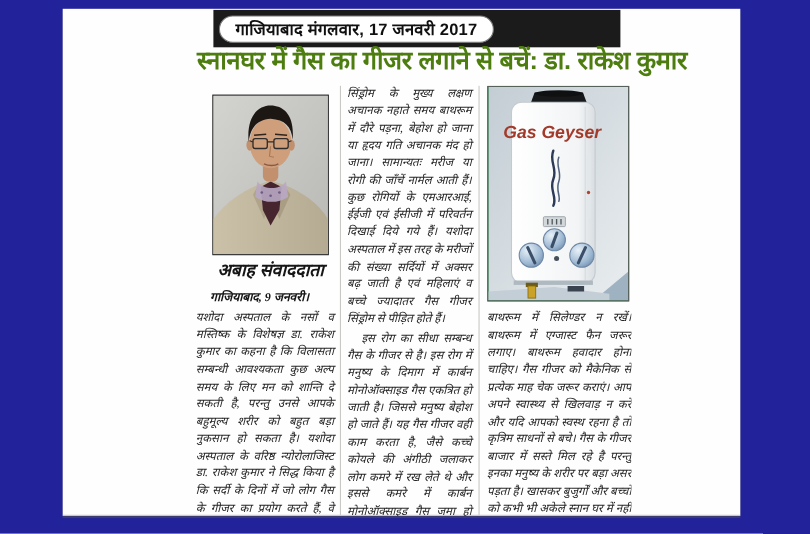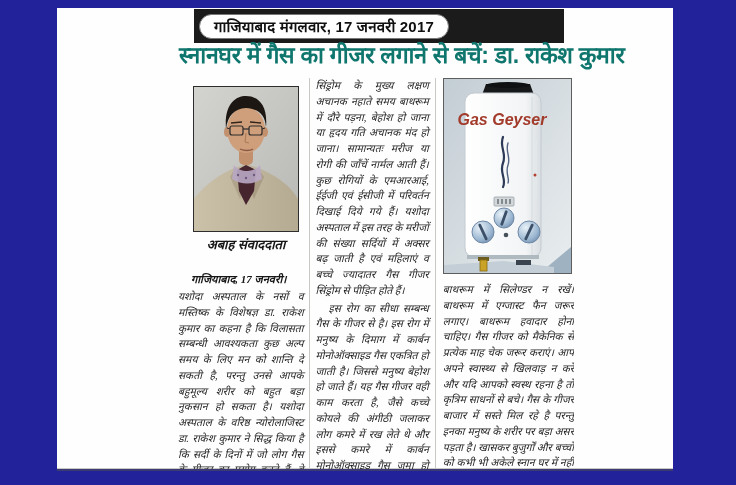--- a/index.html
+++ b/index.html
@@ -25,21 +25,21 @@
     padding:0 14px;white-space:nowrap;
   }
   .date-pill span{
     font-family:"Liberation Sans","DejaVu Sans",sans-serif;
     font-weight:700;font-size:15px;color:#101010;letter-spacing:.2px;
   }
   
   .headline{
     position:absolute;left:122px;top:34px;width:492px;margin:0;
     font-family:"Liberation Sans","DejaVu Sans",sans-serif;
-    font-weight:700;font-size:23px;line-height:1.2;color:#0f766e;
+    font-weight:700;font-size:23px;line-height:1.2;color:#4d7c0f;
     white-space:nowrap;letter-spacing:-.3px;
   }
   
   .article{
     position:absolute;left:121px;top:70px;width:396px;height:396px;
     display:flex;align-items:stretch;
   }
   .col{overflow:hidden;font-size:10.5px;line-height:1.5;color:#262626;font-style:italic;}
   .col p{margin:0 0 2px 0;text-align:justify;}
   .col .indent{text-indent:13px;}
@@ -47,22 +47,22 @@
   .col2{width:120px;border-left:1px solid #c8c8c4;padding:0 6px;}
   .col3{width:139px;border-left:1px solid #c8c8c4;padding-left:7px;}
   
   .portrait-frame{
     margin:8px 0 2px 15px;width:104px;height:144px;
     border:1px solid #2d2d2d;background:#c9c9c5;
   }
   .portrait-frame svg{display:block;}
   .byline{
     font-family:"Liberation Sans","DejaVu Sans",sans-serif;
-    font-weight:700;font-size:13px;color:#161616;text-align:center;
-    margin:3px 0 16px 10px;width:116px;
+    font-weight:700;font-size:16px;color:#161616;text-align:center;
+    margin:3px 0 4px 10px;width:116px;
   }
   .dateline{
     font-weight:700;font-size:11px;color:#161616;text-indent:13px;
     margin:1px 0 0 0;
   }
   
   .geyser-frame{
     width:127px;height:194px;border:1px solid #5e5e5e;margin:0 0 8px 0;
     background:#15803d;
   }
@@ -129,21 +129,21 @@
             <line x1="36" y1="42" x2="33" y2="41" stroke="#2c2c2c" stroke-width="1"></line>
             <line x1="68" y1="42" x2="71" y2="41" stroke="#2c2c2c" stroke-width="1"></line>
 
             <line x1="37" y1="36" x2="48" y2="35" stroke="#30241c" stroke-width="1.4"></line>
             <line x1="56" y1="35" x2="67" y2="36" stroke="#30241c" stroke-width="1.4"></line>
             <path d="M52,46 L51,55 L55,56" fill="none" stroke="#a87854" stroke-width="1"></path>
             <path d="M46,62 C50,64 56,64 59,62" fill="none" stroke="#8c5a44" stroke-width="1.3"></path>
           </svg>
         </figure>
         <div class="byline">अबाह संवाददाता</div>
-        <p class="dateline">गाजियाबाद, 17 जनवरी।</p>
+        <p class="dateline">गाजियाबाद, 9 जनवरी।</p>
         <p>यशोदा अस्पताल के नसों व मस्तिष्क के विशेषज्ञ डा. राकेश कुमार का कहना है कि विलासता सम्बन्धी आवश्यकता कुछ अल्प समय के लिए मन को शान्ति दे सकती है, परन्तु उनसे आपके बहुमूल्य शरीर को बहुत बड़ा नुकसान हो सकता है। यशोदा अस्पताल के वरिष्ठ न्योरोलाजिस्ट डा. राकेश कुमार ने सिद्ध किया है कि सर्दी के दिनों में जो लोग गैस के गीजर का प्रयोग करते हैं, वे लोग अक्सर बेहोश हो जाते हैं।</p>
 
       </div>
 
       <div class="col col2">
         <p>सिंड्रोम के मुख्य लक्षण अचानक नहाते समय बाथरूम में दौरे पड़ना, बेहोश हो जाना या हृदय गति अचानक मंद हो जाना। सामान्यतः मरीज या रोगी की जाँचें नार्मल आती हैं। कुछ रोगियों के एमआरआई, ईईजी एवं ईसीजी में परिवर्तन दिखाई दिये गये हैं। यशोदा अस्पताल में इस तरह के मरीजों की संख्या सर्दियों में अक्सर बढ़ जाती है एवं महिलाएं व बच्चे ज्यादातर गैस गीजर सिंड्रोम से पीड़ित होते हैं।</p>
         <p class="indent">इस रोग का सीधा सम्बन्ध गैस के गीजर से है। इस रोग में मनुष्य के दिमाग में कार्बन मोनोऑक्साइड गैस एकत्रित हो जाती है। जिससे मनुष्य बेहोश हो जाते हैं। यह गैस गीजर वही काम करता है, जैसे कच्चे कोयले की अंगीठी जलाकर लोग कमरे में रख लेते थे और इससे कमरे में कार्बन मोनोऑक्साइड गैस जमा हो जाती थी, जिसका असर सीधा शरीर पर पड़ता है और मनुष्य की मृत्यु भी हो सकती है।</p>
 
       </div>
 

